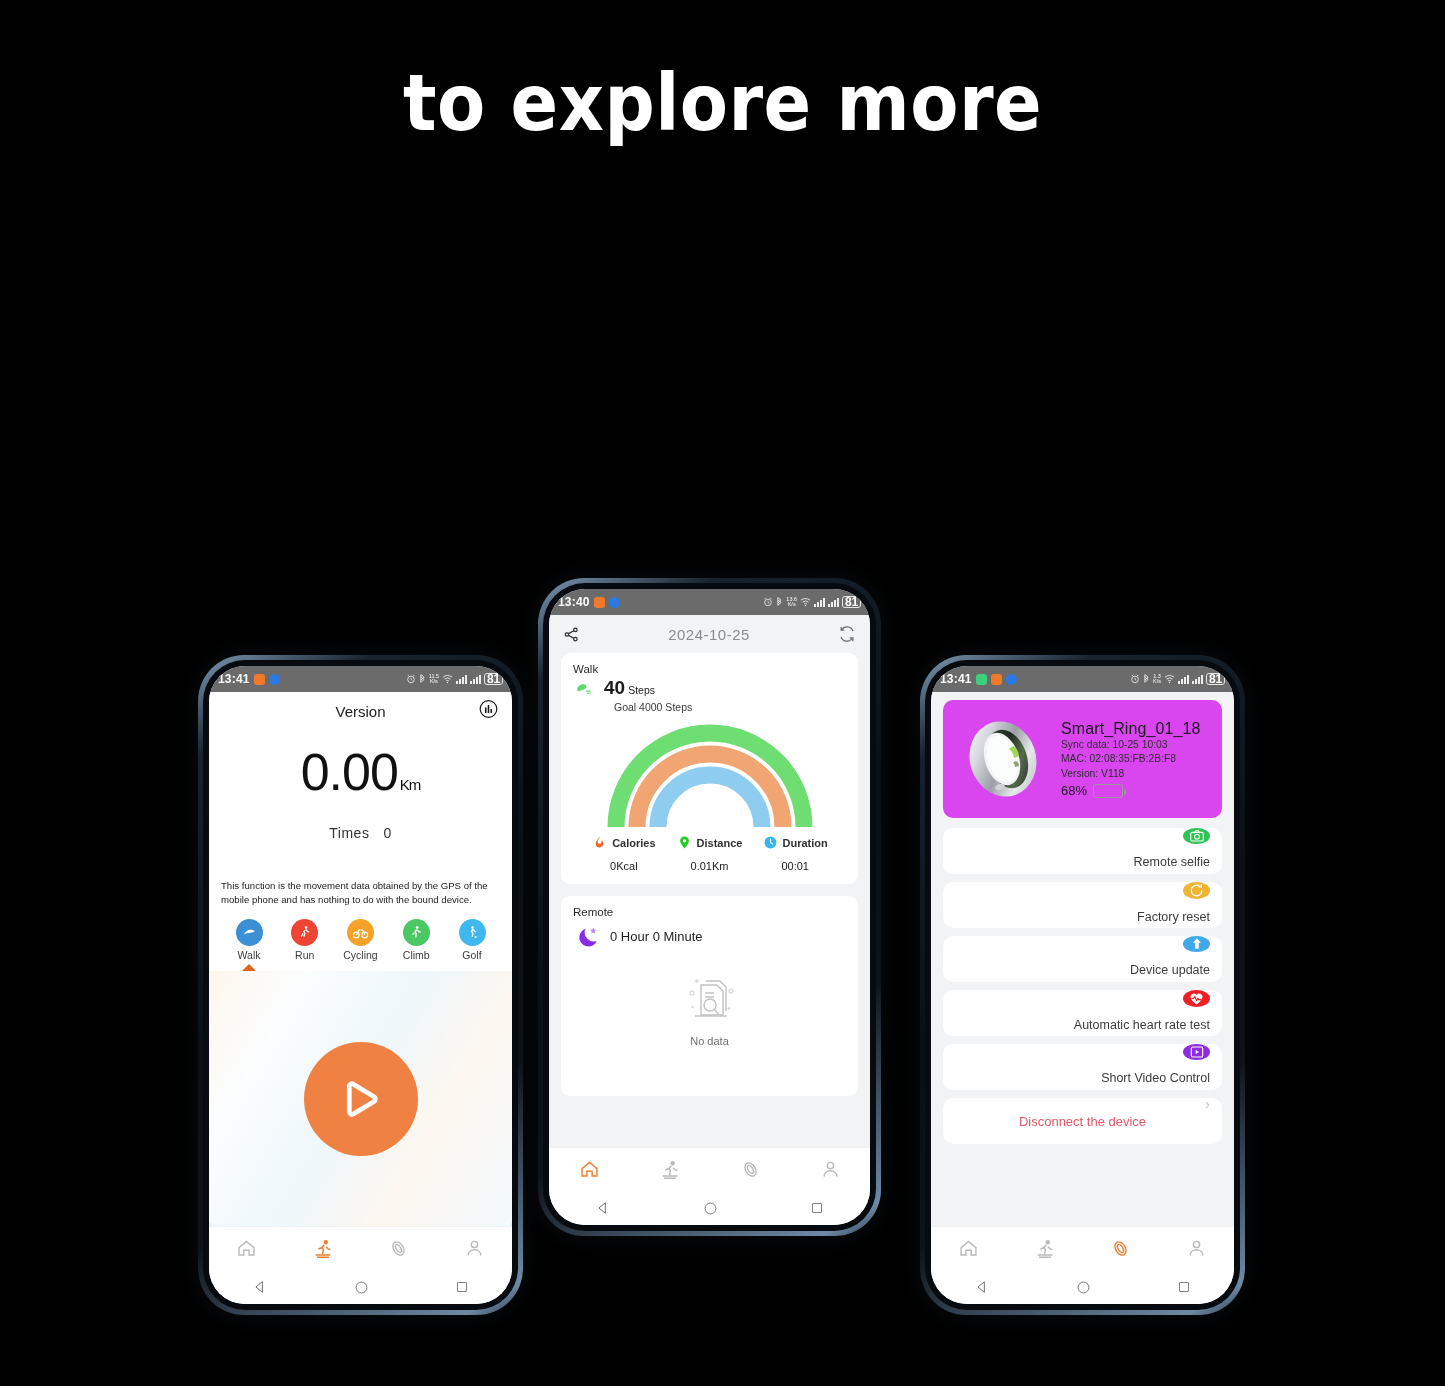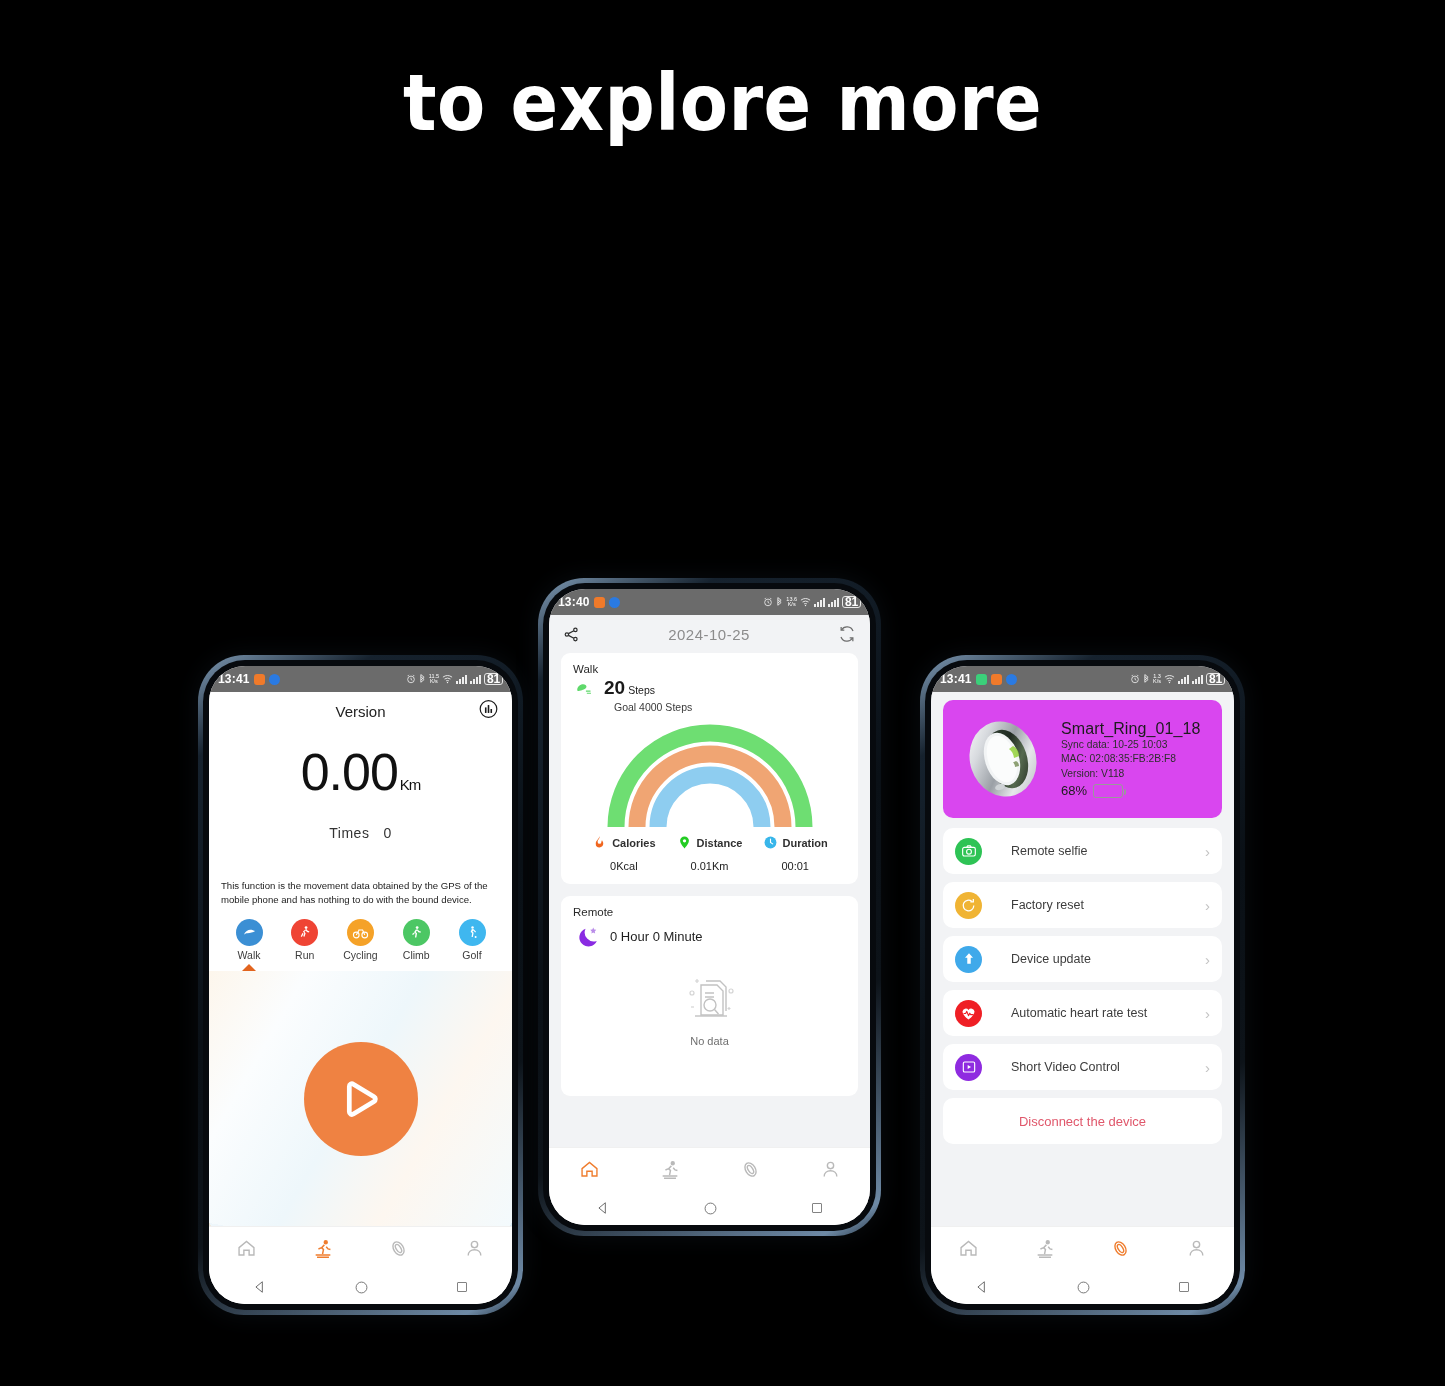--- a/index.html
+++ b/index.html
@@ -191,21 +191,21 @@
     padding:1.5px; position:relative;
   }
   .batt-shell::after{
     content:""; position:absolute; right:-4px; top:4px; width:2.5px; height:6px;
     background:#9a9a9a; border-radius:0 2px 2px 0;
   }
   .batt-fill { height:100%; background:#1fd21f; border-radius:1px; }
   .fn-list { margin-top: 10px; display:flex; flex-direction:column; gap:8px; }
   .fn-row {
     background:#fff; border-radius:10px; height: 46px;
-    display:flex; align-items:center; padding: 0 12px; gap:29px;
+    display:flex; align-items:flex-end; padding: 0 12px; gap:11px;flex-direction:column;
   }
   .fn-ico { width:27px; height:27px; border-radius:50%; display:flex; align-items:center; justify-content:center;}
   .fn-lbl { flex:1 1 auto; font-size:12.5px; color:#3c3c3c; }
   .chev { color:#c3c3c3; font-size:15px; line-height:1; }
   .disc-row {
     background:#fff; border-radius:10px; height: 46px; margin-top:8px;
     display:flex; align-items:center; justify-content:center;
   }
   .disc-lbl { font-size:13px; color:#e0576b; }
 </style>
@@ -445,21 +445,21 @@
         <div class="mid-body">
 
           <div class="card card-walk">
             <div class="walk-lbl">Walk</div>
             <div class="walk-row">
               <svg width="24" height="22" viewBox="0 0 24 24">
                 <path d="M3.5 13c0-3.5 3-6.2 6.5-6.2 2.2 0 3.6 1 3.6 2.6 0 2.3-3.1 3.6-6 4.3-2 .5-4.1.9-4.1-.7z" fill="#5fd96b"></path>
                 <path d="M13 13.6h5v1.4h-5zM14 16h4.5v1.3H14z" fill="#5fd96b"></path>
               </svg>
               <div class="walk-txt">
-                <div class="steps"><span>20</span><small>Steps</small></div>
+                <div class="steps"><span>40</span><small>Steps</small></div>
                 <div class="goal">Goal 4000 Steps</div>
               </div>
             </div>
 
             <div class="arc-wrap">
               <svg width="216" height="112" viewBox="0 0 216 112">
                 <path d="M14 108 A94 94 0 0 1 202 108" fill="none" stroke="#6ede72" stroke-width="17"></path>
                 <path d="M35 108 A73 73 0 0 1 181 108" fill="none" stroke="#f0a573" stroke-width="17"></path>
                 <path d="M56 108 A52 52 0 0 1 160 108" fill="none" stroke="#8ecdf0" stroke-width="17"></path>
               </svg>

